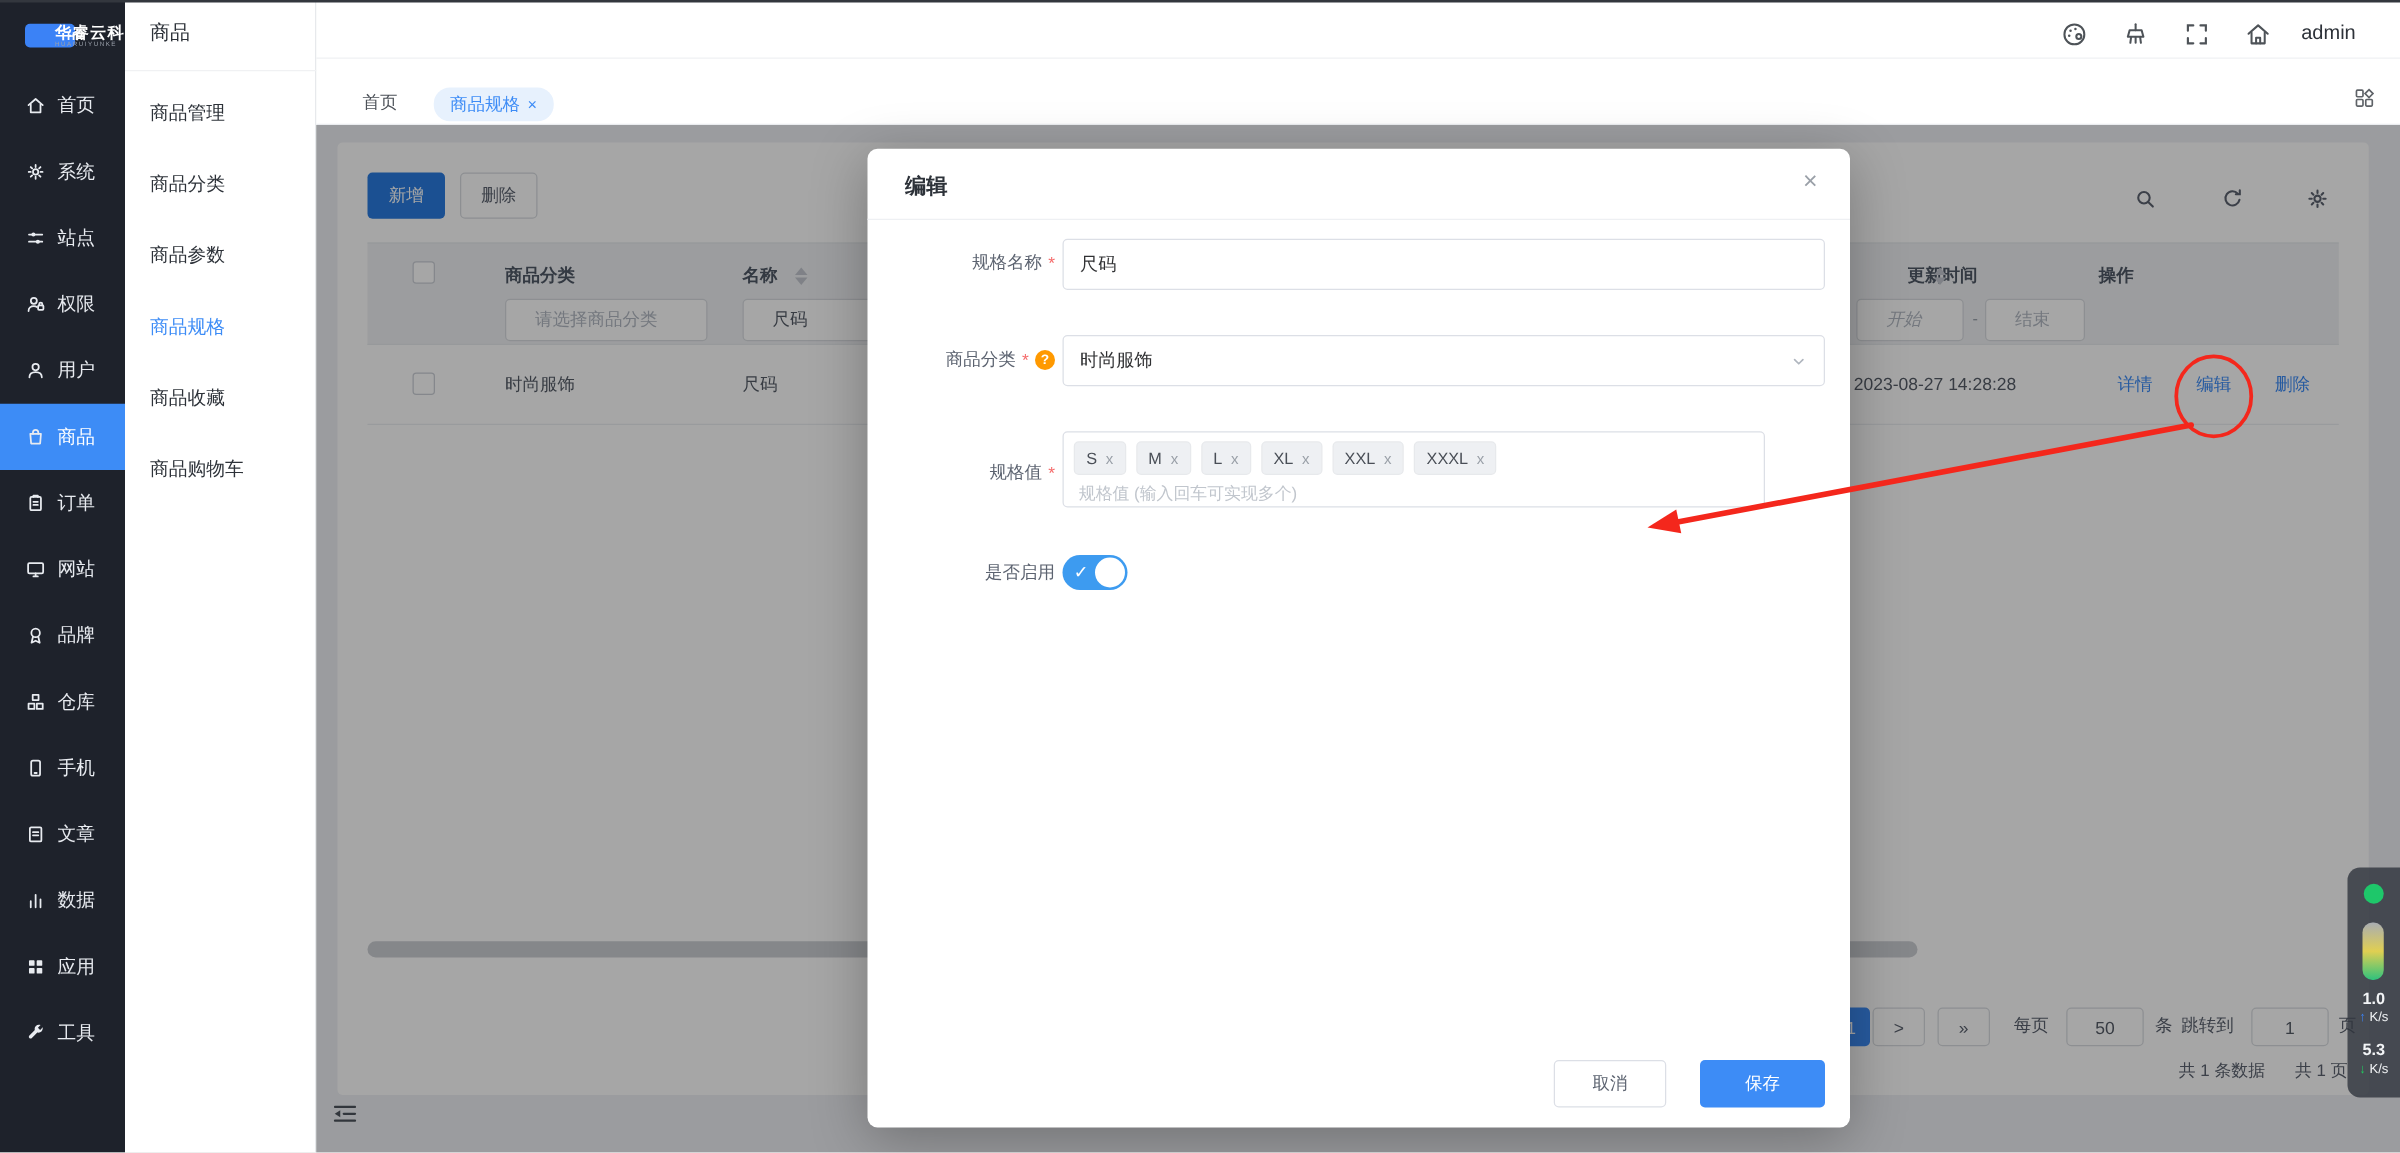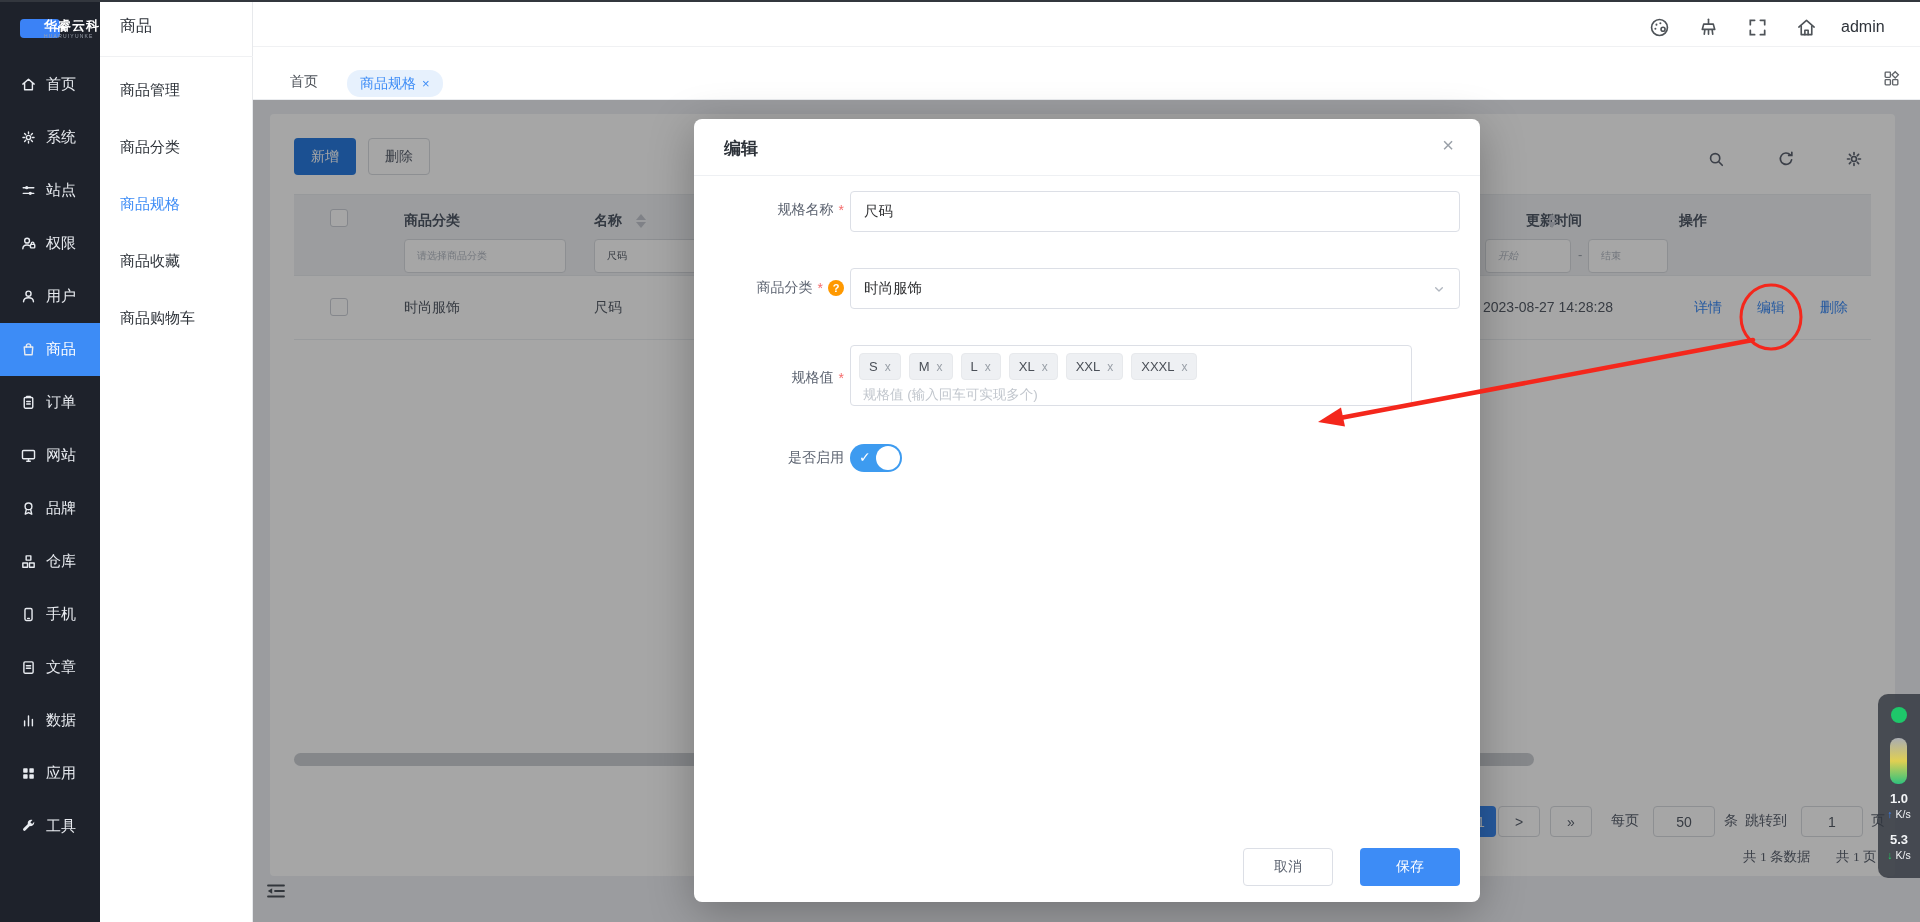--- a/index.html
+++ b/index.html
@@ -58,39 +58,39 @@
   .tool-ico { position:absolute; top:35px; width:20px; height:20px; color:#5c6370; cursor:pointer; }
   .tool-ico svg { width:20px; height:20px; }
 
   .thead { position:absolute; left:24px; top:80px; width:1577px; height:82px; background:#f0f2f4; border-top:1px solid #e8ebee; border-bottom:1px solid #e8ebee; }
   .th-label { position:absolute; top:17px; font-size:14px; color:#4f5866; font-weight:bold; white-space:nowrap; }
   .sort-caret { position:absolute; width:0; height:0; border-left:5px solid transparent; border-right:5px solid transparent; cursor:pointer; }
   .caret-up { border-bottom:6px solid #c3c7cf; }
   .caret-down { border-top:6px solid #c3c7cf; }
   .checkbox { position:absolute; width:18px; height:18px; background:#fff; border:1px solid #ccd0d7; border-radius:3px; cursor:pointer; }
   .f-input { position:absolute; top:44px; height:34px; background:#fff; border:1px solid #d9dce1; border-radius:4px;
-    font-size:10px; display:flex; align-items:center; padding-left:12px; white-space:nowrap; overflow:hidden; }
+    font-size:14px; display:flex; align-items:center; padding-left:23px; white-space:nowrap; overflow:hidden; }
   .placeholder { color:#b3b9c3; }
   .f-value { color:#565d68; }
   .range-dash { position:absolute; top:52px; font-size:13px; color:#98a0aa; }
 
   .trow { position:absolute; left:24px; top:162px; width:1577px; height:64px; background:#fff; border-bottom:1px solid #eceef2; }
   .td { position:absolute; top:23px; font-size:14px; color:#565d68; white-space:nowrap; }
   .td-link { position:absolute; top:23px; font-size:14px; color:#3d8cf6; cursor:pointer; white-space:nowrap; }
 
   .hscroll { position:absolute; left:24px; top:639px; width:1240px; height:13px; background:#cdd0d5; border-radius:7px; cursor:pointer; }
 
   .pgbtn { position:absolute; top:692px; height:31px; background:#fff; border:1px solid #d9dce1; border-radius:4px;
     display:flex; align-items:center; justify-content:center; font-size:14px; color:#5c6370; cursor:pointer; }
   .pg-active { position:absolute; top:692px; width:30px; height:31px; background:#3d8cf6; border-radius:4px; color:#fff;
     display:flex; align-items:center; justify-content:center; font-size:14px; cursor:pointer; }
   .pg-text { position:absolute; top:698px; font-size:14px; color:#5c6370; white-space:nowrap; }
   .pg-input { position:absolute; top:692px; width:62px; height:31px; background:#fff; border:1px solid #d9dce1; border-radius:4px;
     display:flex; align-items:center; justify-content:center; font-size:14px; color:#565d68; }
-  .pg-total { position:absolute; top:734px; font-size:13.5px; color:#5c6370; white-space:nowrap;font-family:Liberation Serif, serif; }
+  .pg-total { position:absolute; top:734px; font-size:13.5px; color:#5c6370; white-space:nowrap; }
 
   
   .overlay { position:absolute; left:253px; top:100px; width:1667px; height:822px; background:rgba(0,0,0,0.35); z-index:10; }
 
   
   .modal { position:absolute; left:694px; top:119px; width:786px; height:783px; background:#fff; border-radius:8px;
     box-shadow:0 10px 45px rgba(0,0,0,0.28); z-index:20; }
   .m-title { position:absolute; left:30px; top:18px; font-size:17px; font-weight:bold; color:#2d3239; }
   .m-close { position:absolute; right:26px; top:15px; font-size:20px; color:#9aa0a8; cursor:pointer; }
   .m-divider { position:absolute; left:0; top:56px; width:786px; height:1px; background:#eef0f3; }
@@ -312,20 +312,21 @@
         </li>
       </ul>
   </div>
 
   <div class="submenu">
     <div class="submenu-title">商品</div>
     <div class="submenu-divider"></div>
     <ul class="sub-list" id="sub-list">
         <li class="sub-item">商品管理</li>
         <li class="sub-item">商品分类</li>
+        <li class="sub-item">商品参数</li>
         <li class="sub-item active">商品规格</li>
         <li class="sub-item">商品收藏</li>
         <li class="sub-item">商品购物车</li>
       </ul>
     <div class="collapse-btn">
       <svg viewBox="0 0 24 24">
           <g fill="none" stroke="currentColor" stroke-width="1.8" stroke-linecap="round">
         <path d="M4 6.5h16M11 12h9M4 17.5h16"></path>
           </g>
         <path d="M8.2 9.2 3.8 12l4.4 2.8z" fill="currentColor"></path>

